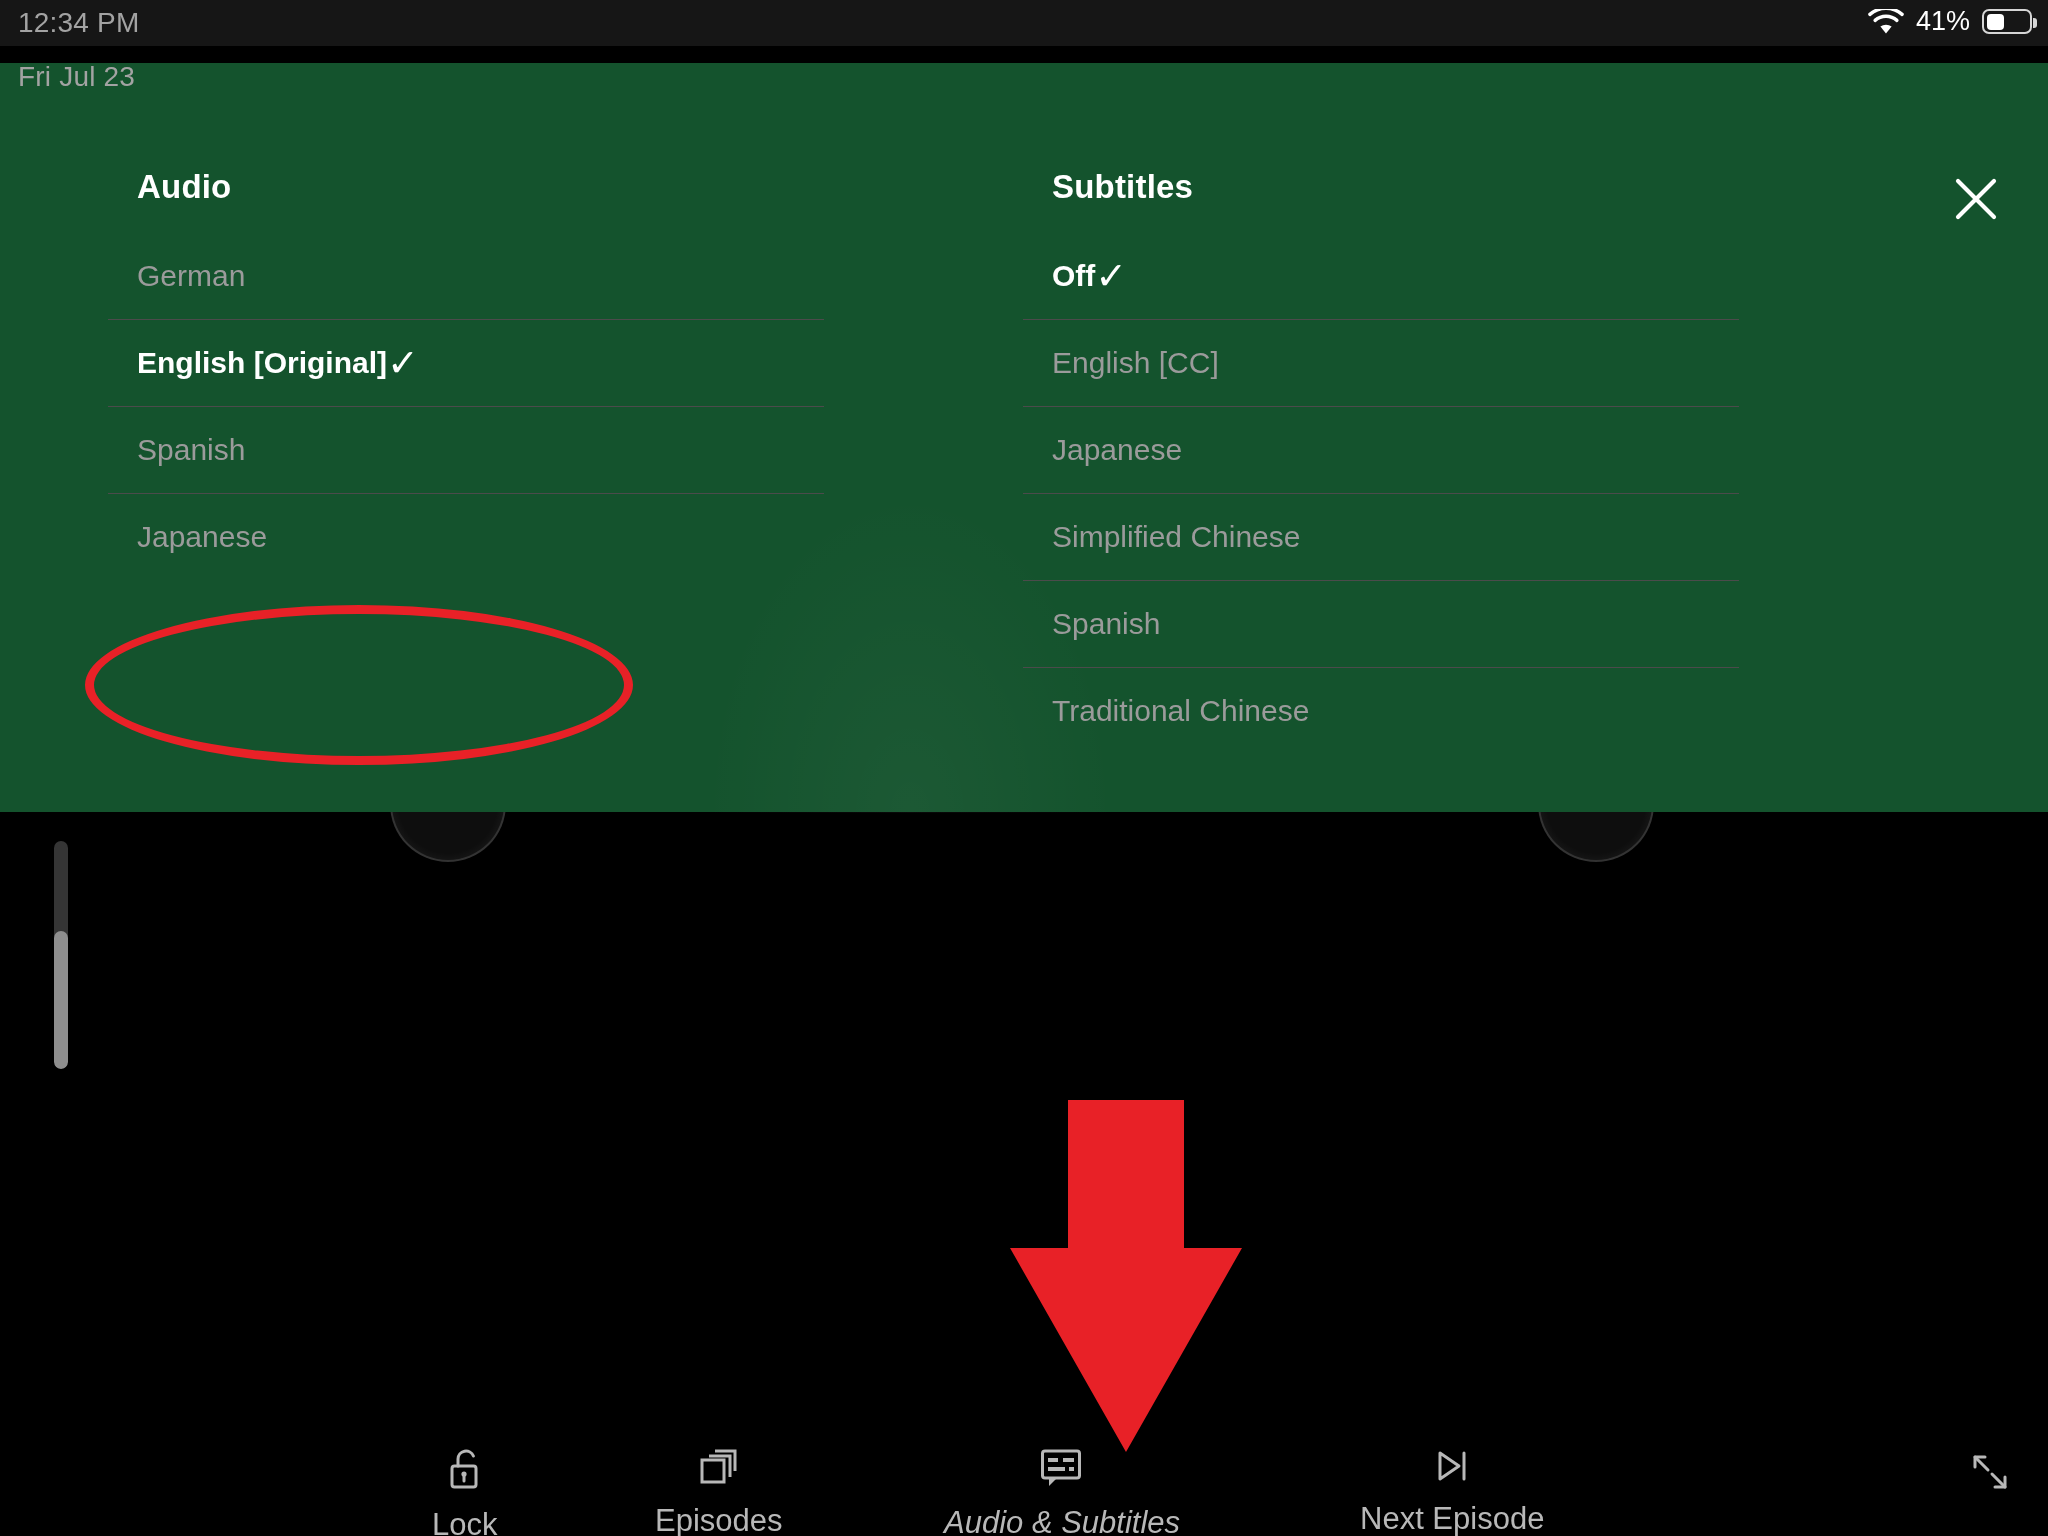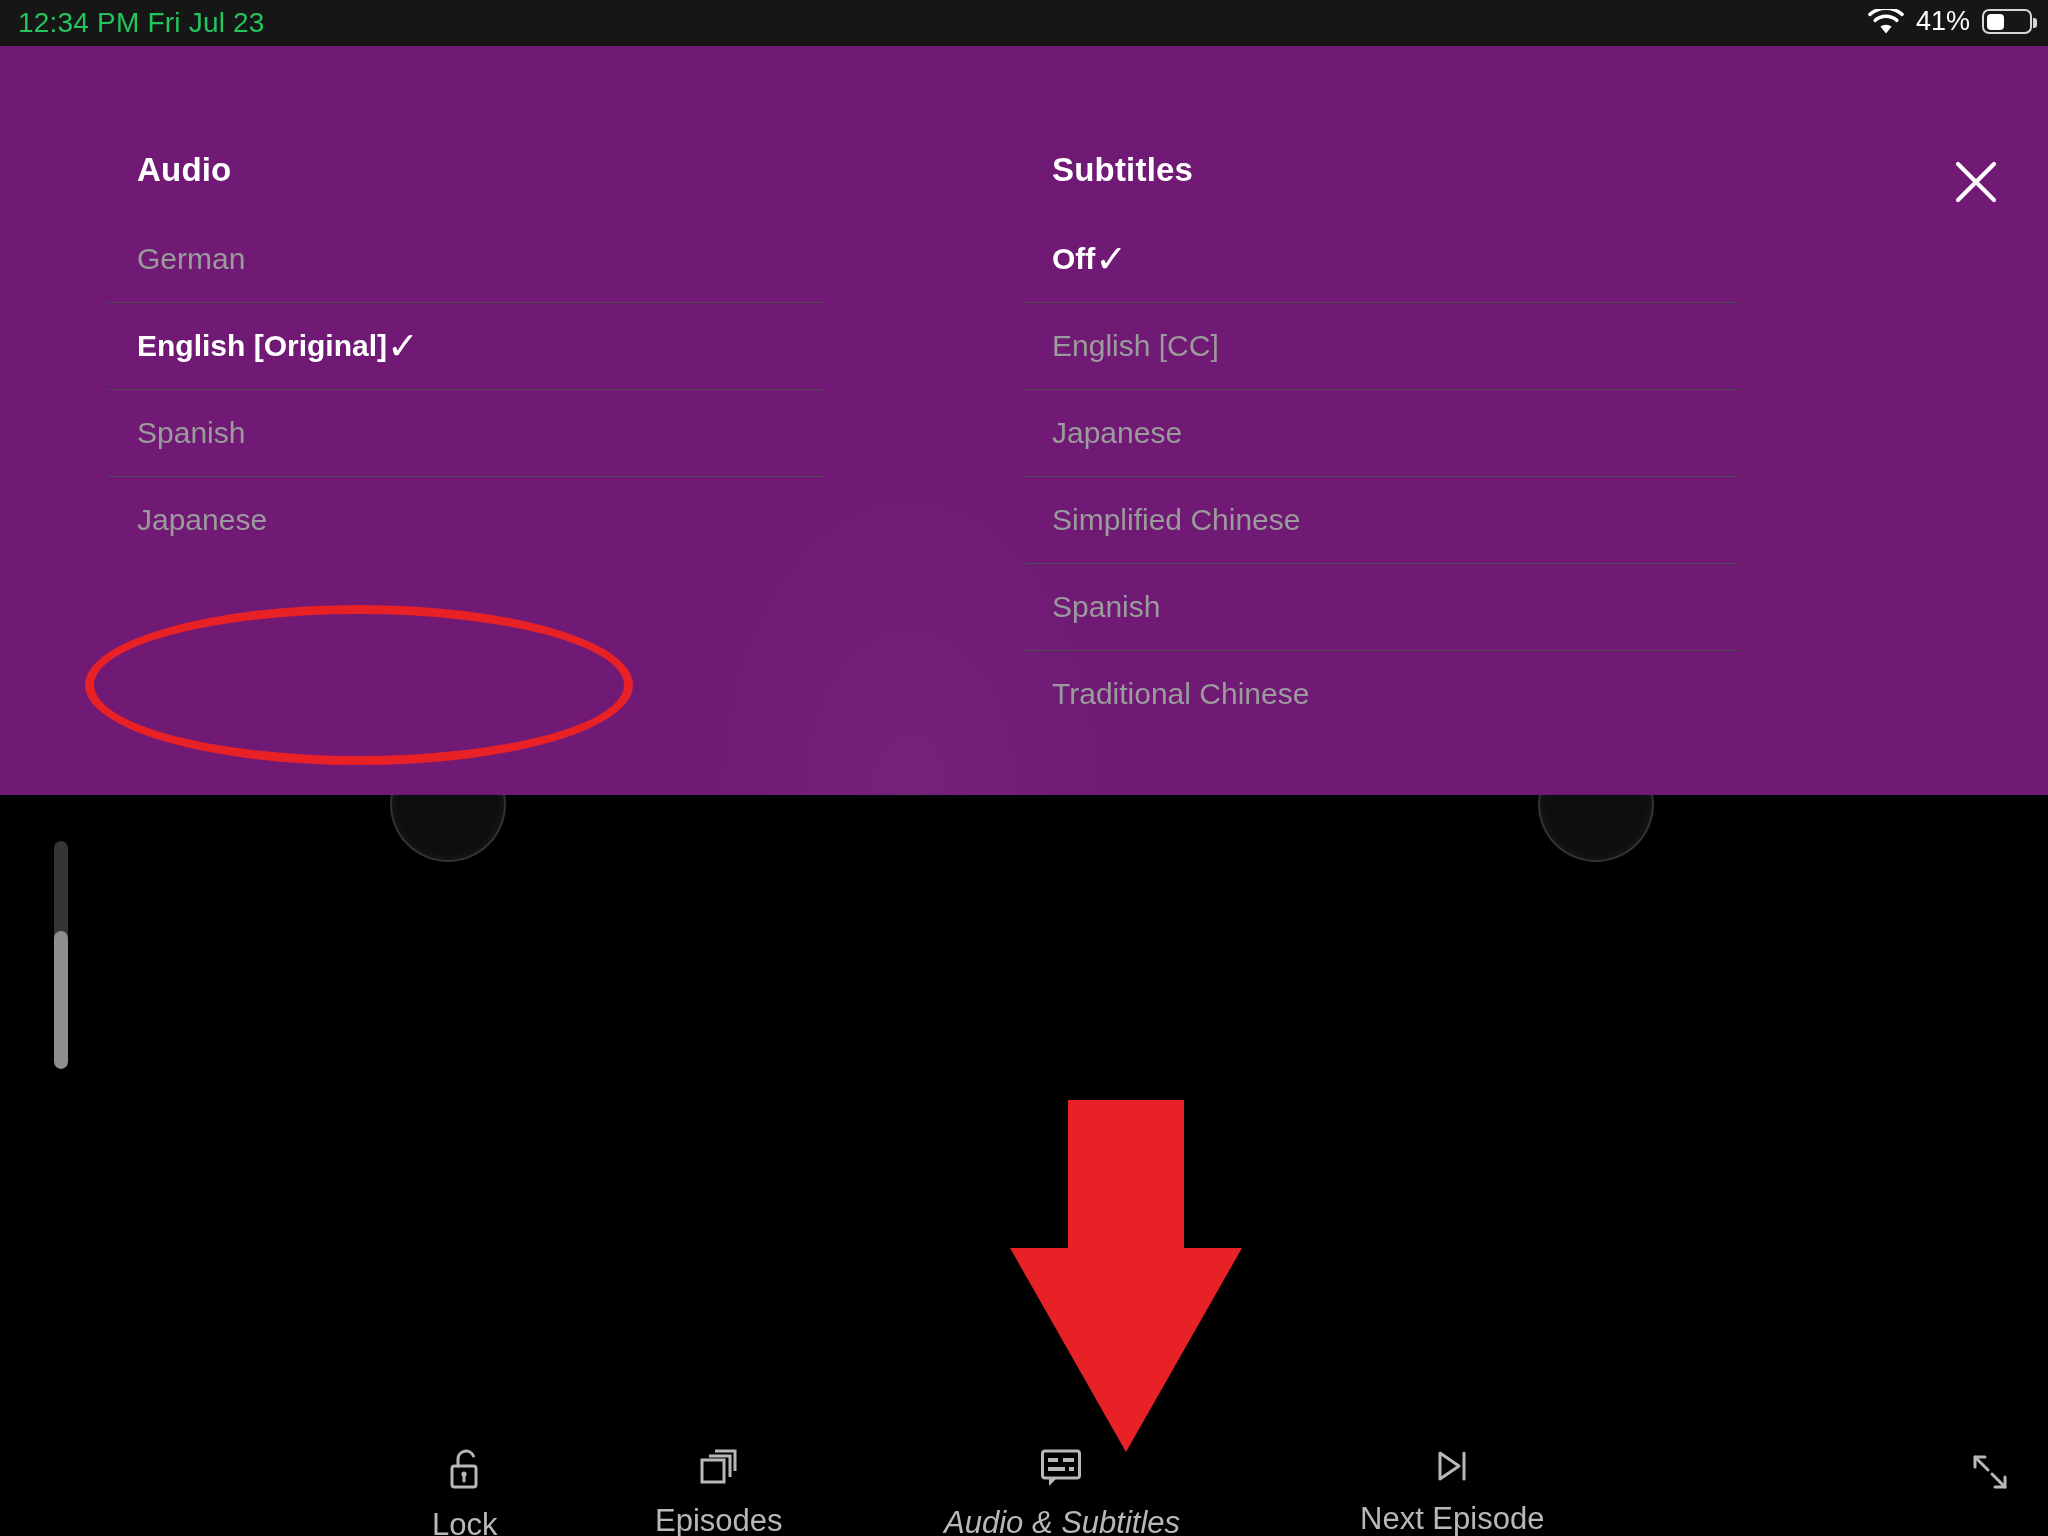--- a/index.html
+++ b/index.html
@@ -13,22 +13,22 @@
 
   
   .statusbar {
     position: absolute; top: 0; left: 0;
     width: 2048px; height: 46px;
     background: #161616;
     z-index: 60;
   }
   .sb-left {
     position: absolute; left: 18px; top: 7px;
-    display: flex; align-items: baseline; gap: 8px;
-    color: #22c55e; font-size: 28px; letter-spacing: 0.2px;
+    display: flex; align-items: baseline; gap: 22px;
+    color: #a3a3a3; font-size: 28px; letter-spacing: 0.2px; flex-direction: column;
   }
   .sb-right {
     position: absolute; right: 16px; top: 6px;
     display: flex; align-items: center; gap: 12px;
     color: #fff; font-size: 27px;
   }
   .wifi-icon { display: block; }
   .batt {
     position: relative; width: 50px; height: 25px;
     border: 2.5px solid #d6d6d6; border-radius: 7px;
@@ -62,23 +62,23 @@
     width: 14px; height: 228px;
     background: #353535; border-radius: 7px; overflow: hidden;
   }
   .v-slider-fill {
     position: absolute; left: 0; right: 0; bottom: 0;
     height: 138px; background: #8e8e8e; border-radius: 7px;
   }
 
   
   .as-panel {
-    position: absolute; left: 0; top: 46px;
+    position: absolute; left: 0; top: 63px;
     width: 2048px; height: 749px;
-    background: #701a75;
+    background: #14532d;
     z-index: 30;
   }
   .panel-glow {
     position: absolute; left: 700px; top: 420px;
     width: 420px; height: 330px;
     background: radial-gradient(ellipse at 50% 100%, rgba(255,255,255,0.035), rgba(255,255,255,0) 70%);
     pointer-events: none;
   }
   .close-btn {
     position: absolute; right: 28px; top: 92px;

